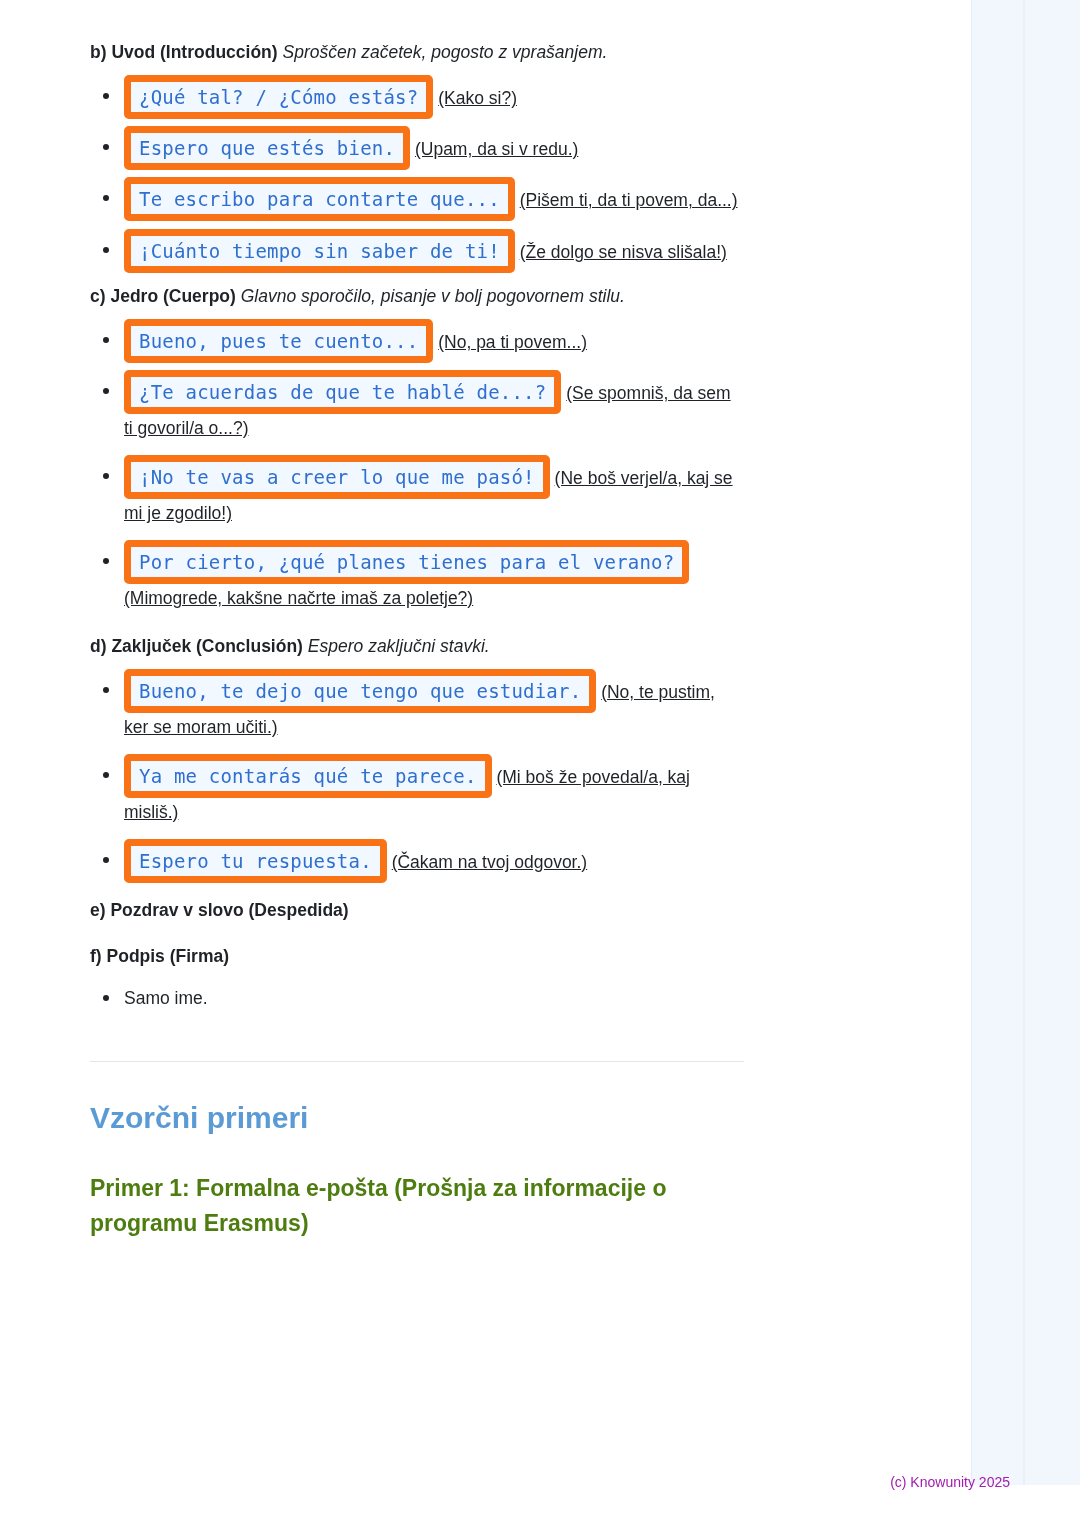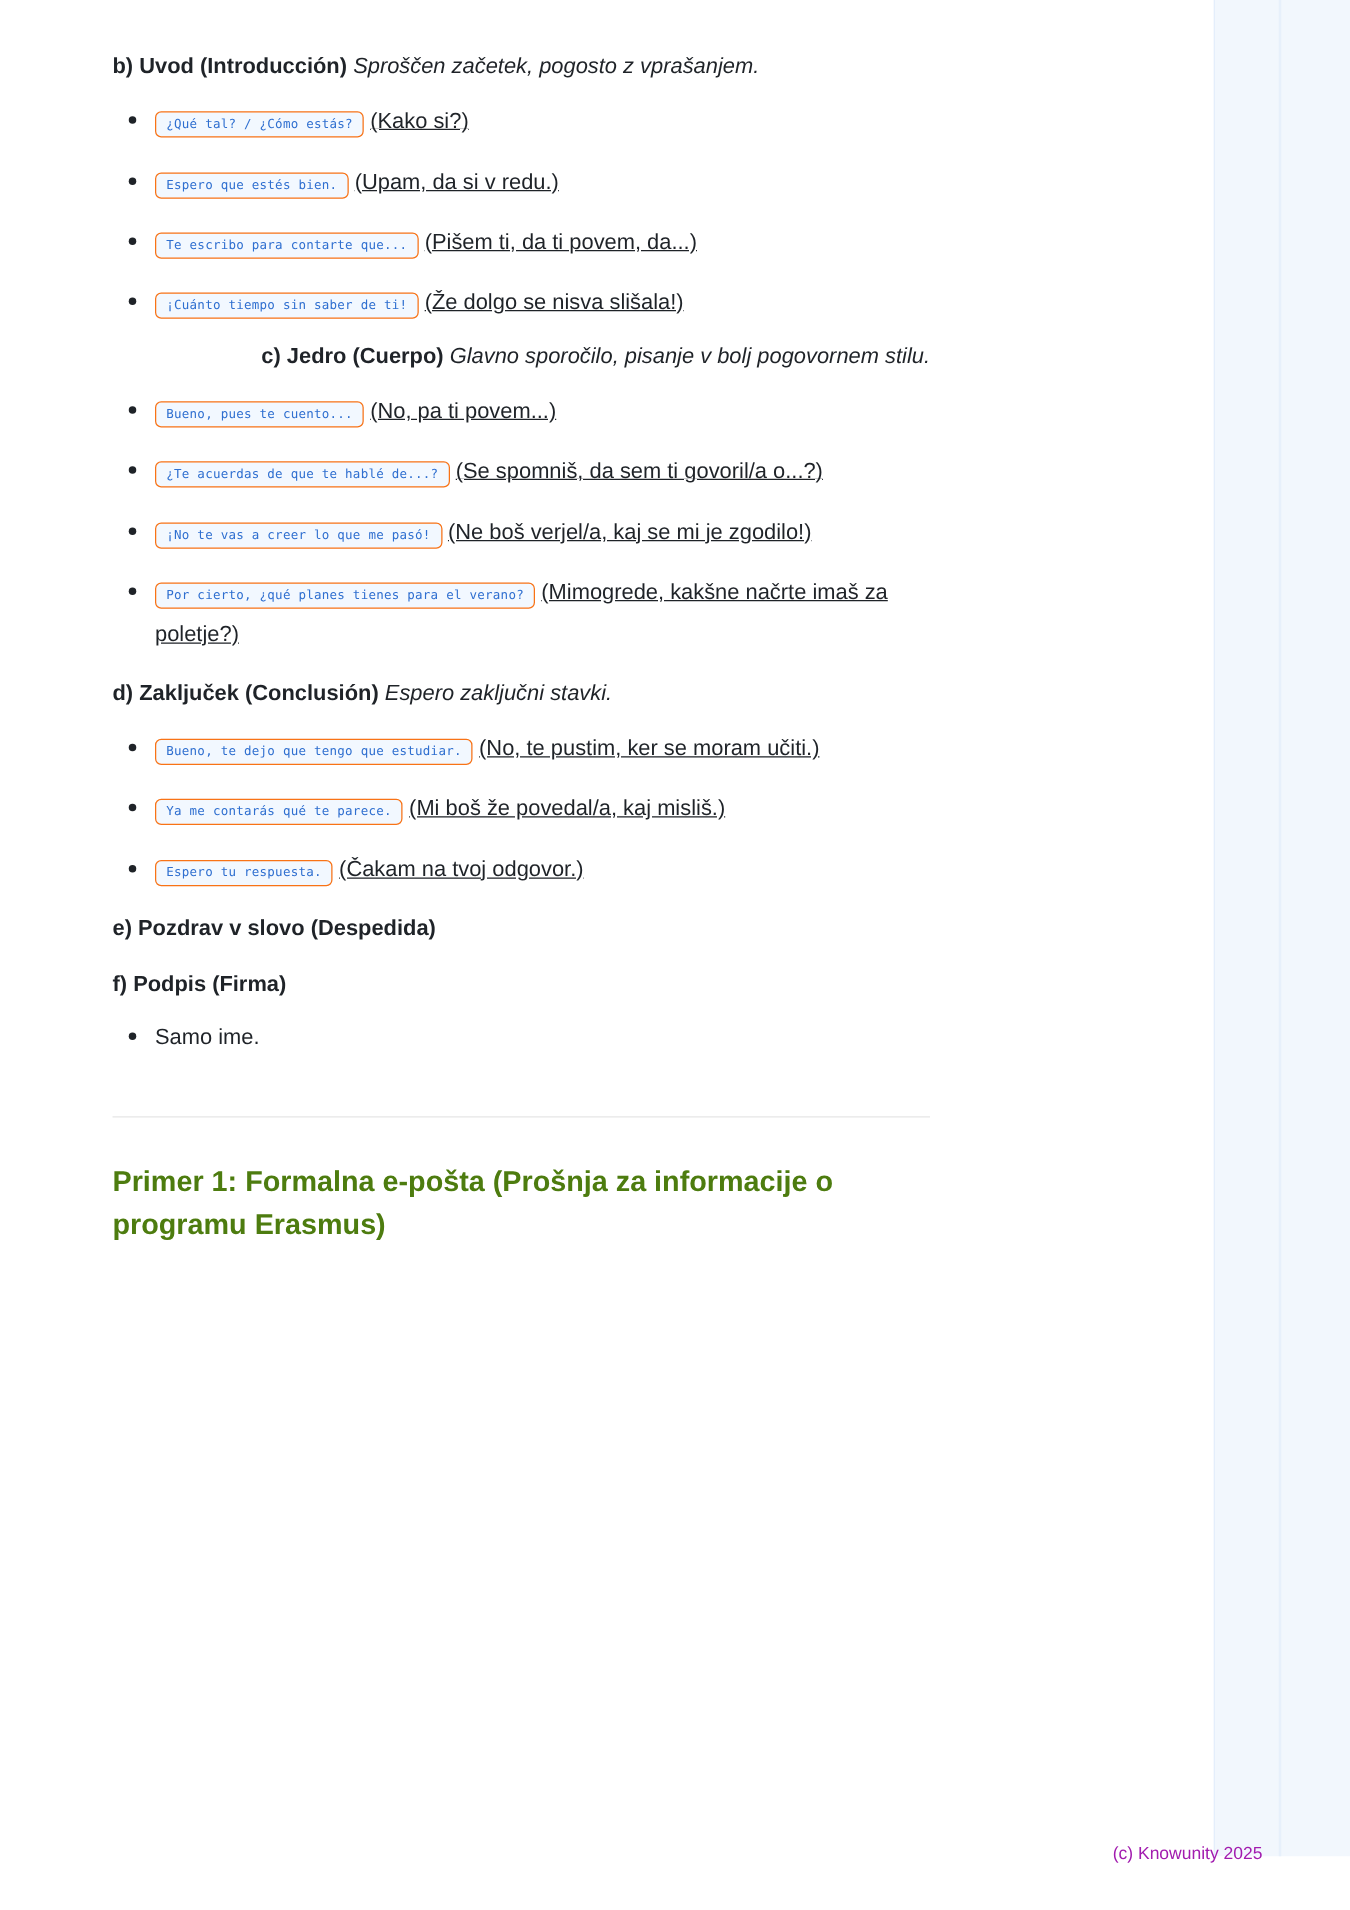--- a/index.html
+++ b/index.html
@@ -80,24 +80,24 @@
     left: 13px;
     top: 14px;
     width: 6px;
     height: 6px;
     border-radius: 50%;
     background: #1f2328;
   }
 
   code.es {
     font-family: "DejaVu Sans Mono", "Liberation Mono", monospace;
-    font-size: 10px;
+    font-size: 19px;
     color: #2f6fd0;
     background: #f2f8ff;
-    border: 1px solid #f97316;
+    border: 7px solid #f97316;
     border-radius: 5px;
     padding: 4px 8px;
     white-space: nowrap;
     letter-spacing: 0.2px;
   }
   .sl {
     color: #1f2328;
     text-decoration: underline;
   }
   .sep {
@@ -167,21 +167,21 @@
       <li>
         <code class="es">Te escribo para contarte que...</code>
         <span class="sl">(Pišem ti, da ti povem, da...)</span>
       </li>
       <li>
         <code class="es">¡Cuánto tiempo sin saber de ti!</code>
         <span class="sl">(Že dolgo se nisva slišala!)</span>
       </li>
     </ul>
 
-    <h4 class="sec" style="margin-top:8px;text-align:right;">
+    <h4 class="sec" style="margin-top:8px;">
       <span>c) Jedro (Cuerpo)</span>
       <span class="it">Glavno sporočilo, pisanje v bolj pogovornem stilu.</span>
     </h4>
     <ul class="list">
       <li>
         <code class="es">Bueno, pues te cuento...</code>
         <span class="sl">(No, pa ti povem...)</span>
       </li>
       <li>
         <code class="es">¿Te acuerdas de que te hablé de...?</code>
@@ -224,19 +224,20 @@
       <span>f) Podpis (Firma)</span>
     </h4>
     <ul class="list" style="margin-top:12px;">
       <li class="plain-li" style="margin-bottom:4px;">
         <span>Samo ime.</span>
       </li>
     </ul>
 
     <hr class="rule">
 
+    <h2 class="h-blue">Vzorčni primeri</h2>
 
     <h3 class="h-blue2">Primer 1: Formalna e-pošta (Prošnja za informacije o programu Erasmus)</h3>
 
   </div>
 </div>
 
 <div class="footer">(c) Knowunity 2025</div>
 
 </body></html>

